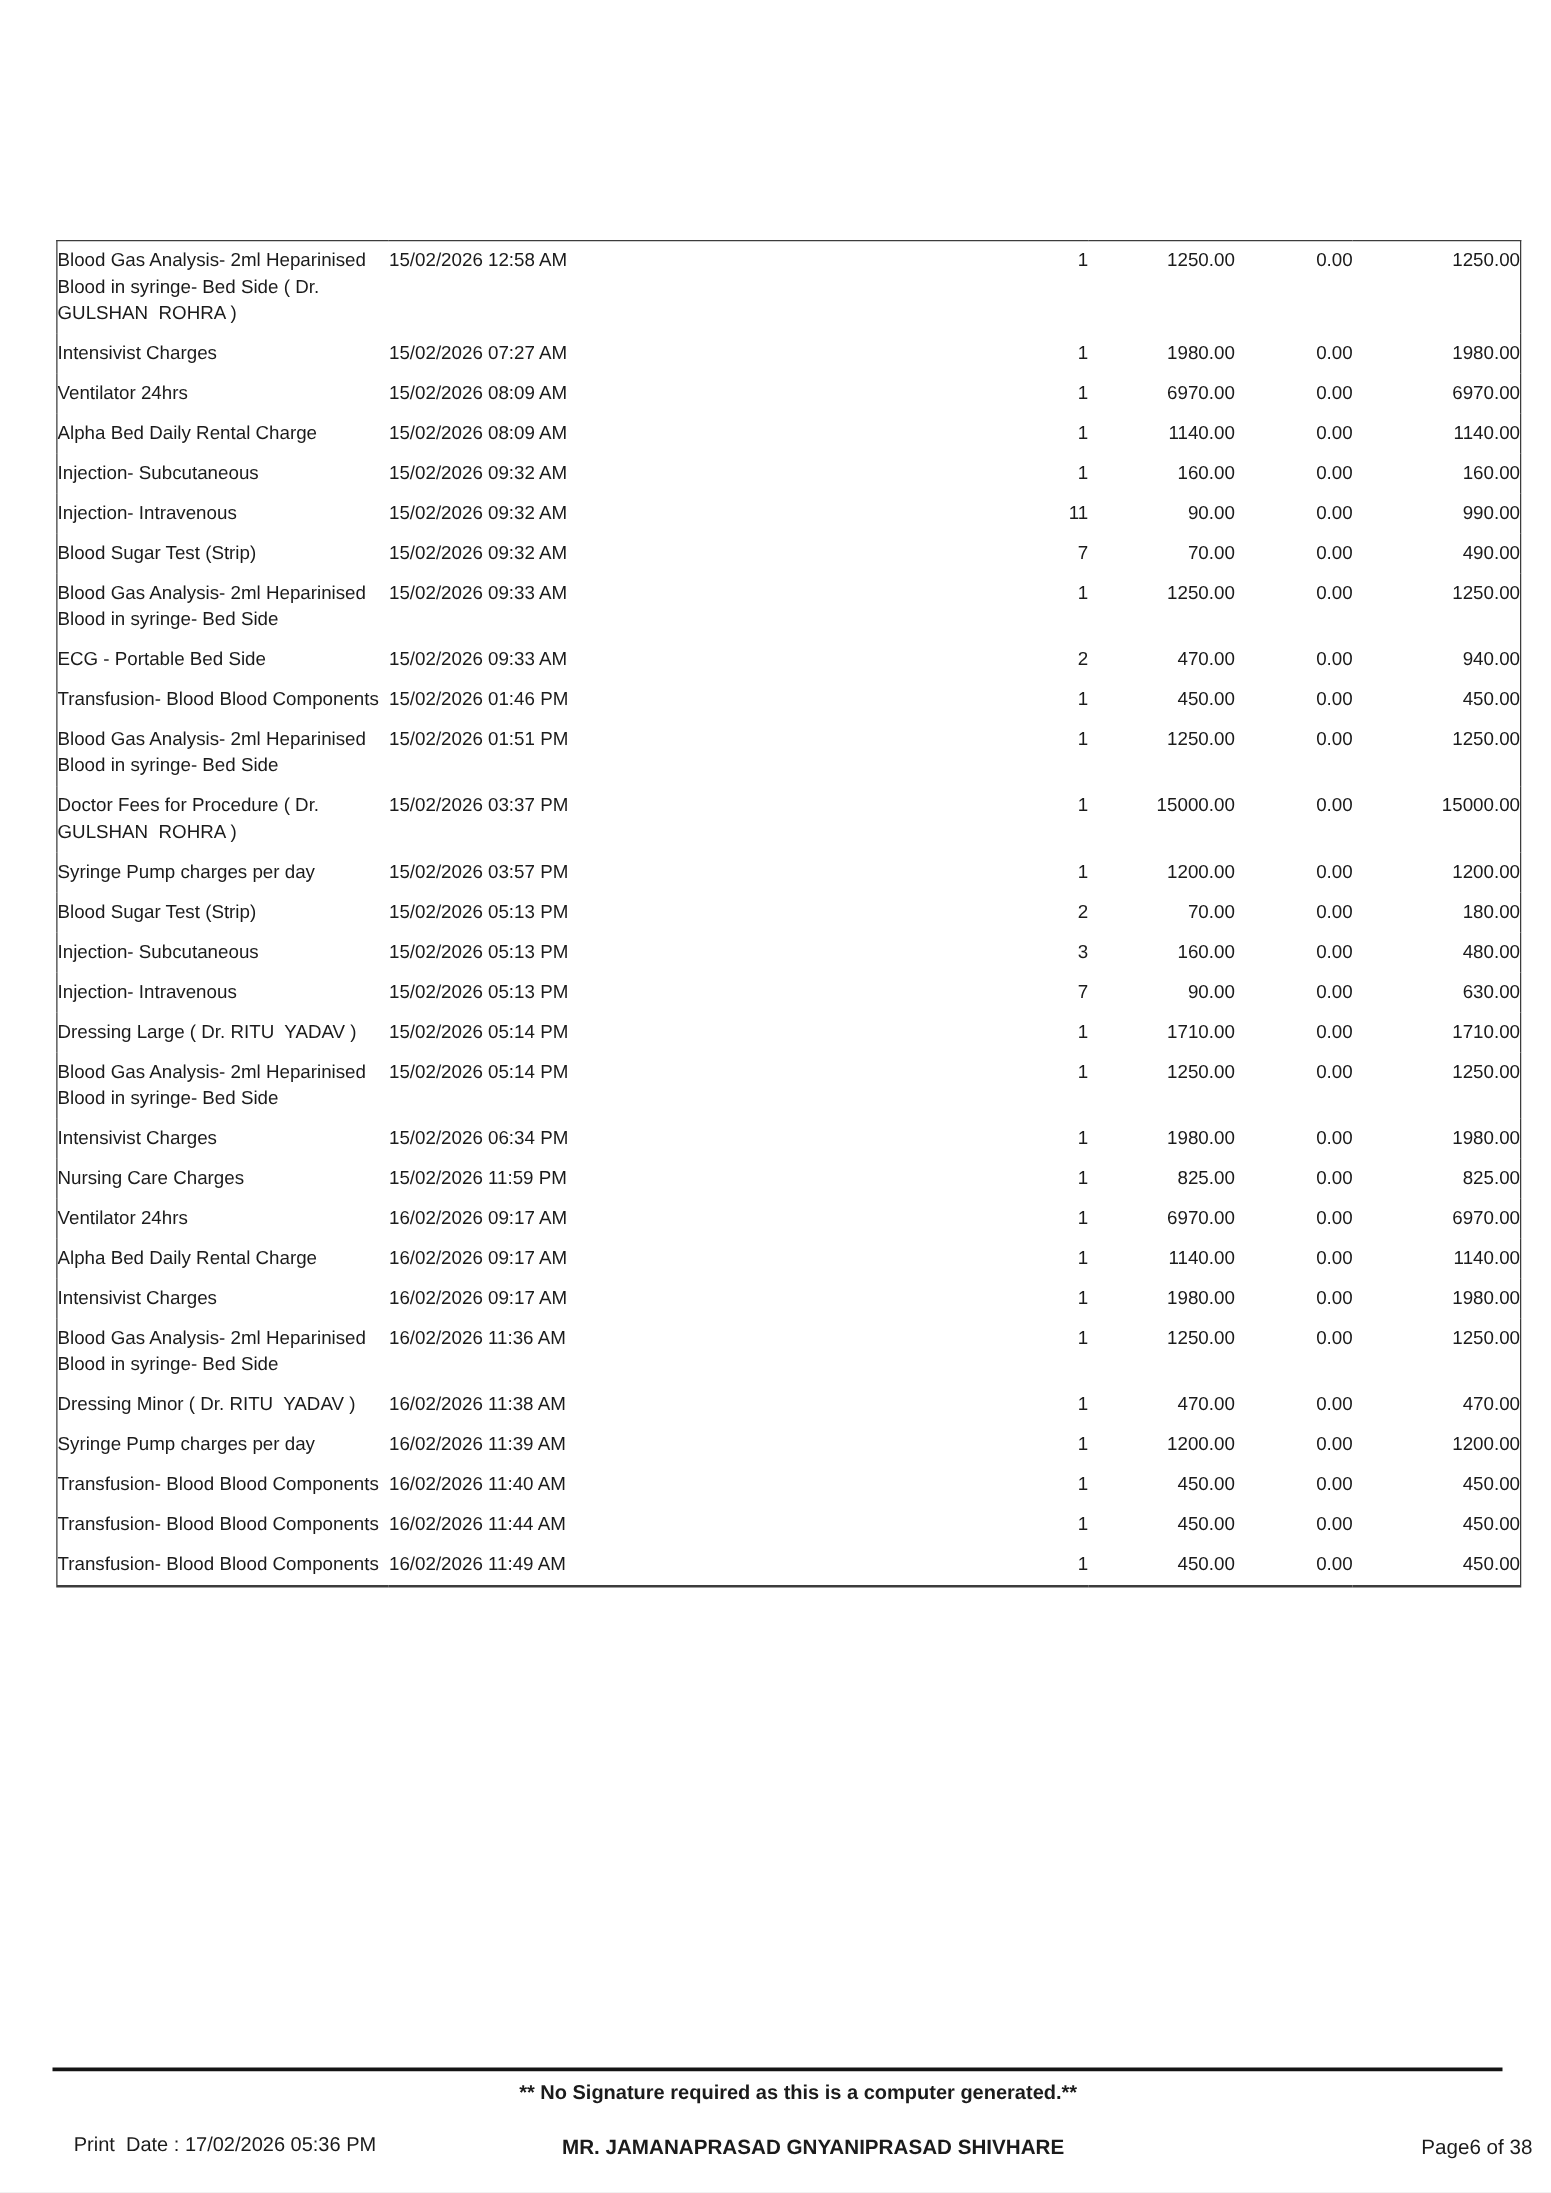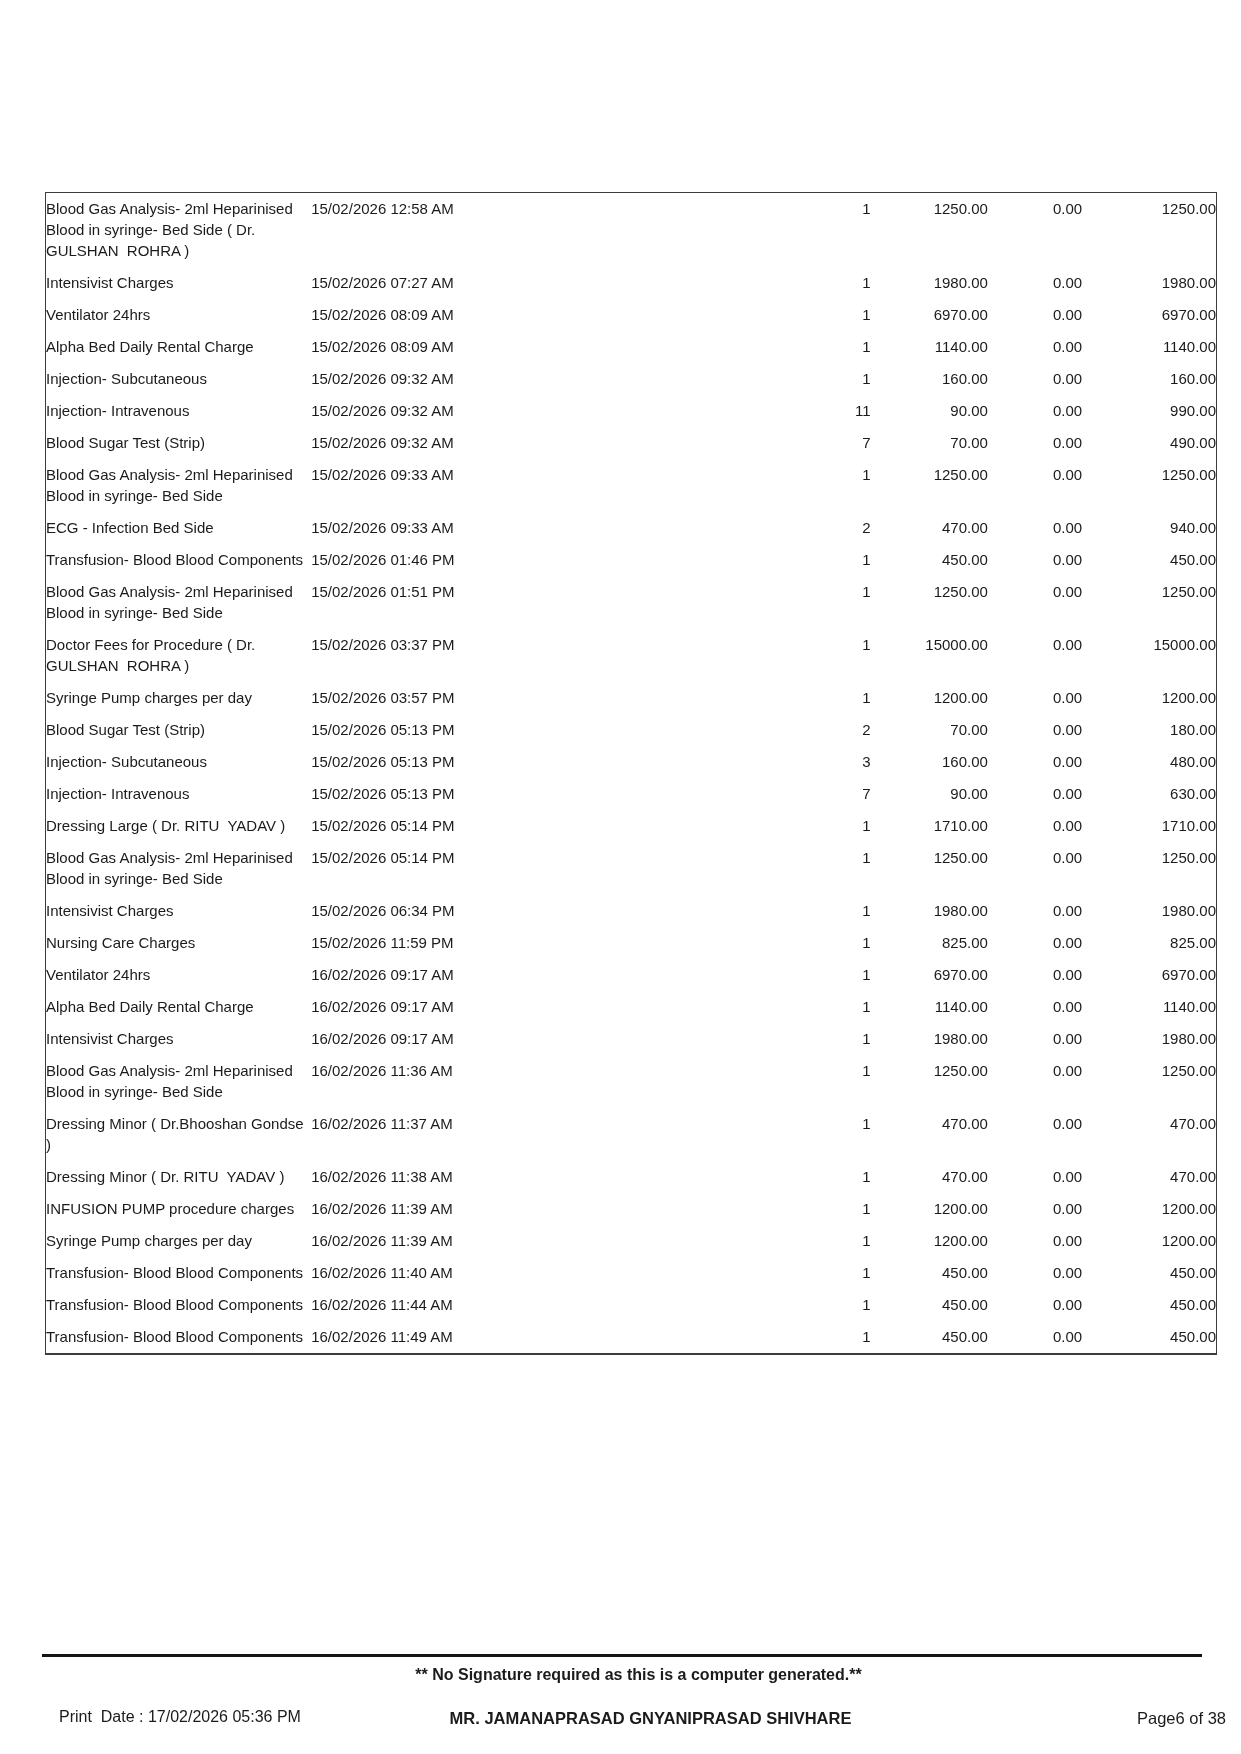--- a/index.html
+++ b/index.html
@@ -152,21 +152,21 @@
         </tr>
         <tr>
           <td class="desc">Blood Gas Analysis- 2ml Heparinised Blood in syringe- Bed Side</td>
           <td class="date">15/02/2026 09:33 AM</td>
           <td class="num qty">1</td>
           <td class="num rate">1250.00</td>
           <td class="num disc">0.00</td>
           <td class="num amount">1250.00</td>
         </tr>
         <tr>
-          <td class="desc">ECG - Infection Bed Side</td>
+          <td class="desc">ECG - Portable Bed Side</td>
           <td class="date">15/02/2026 09:33 AM</td>
           <td class="num qty">2</td>
           <td class="num rate">470.00</td>
           <td class="num disc">0.00</td>
           <td class="num amount">940.00</td>
         </tr>
         <tr>
           <td class="desc">Transfusion- Blood Blood Components</td>
           <td class="date">15/02/2026 01:46 PM</td>
           <td class="num qty">1</td>
@@ -280,44 +280,28 @@
         </tr>
         <tr>
           <td class="desc">Blood Gas Analysis- 2ml Heparinised Blood in syringe- Bed Side</td>
           <td class="date">16/02/2026 11:36 AM</td>
           <td class="num qty">1</td>
           <td class="num rate">1250.00</td>
           <td class="num disc">0.00</td>
           <td class="num amount">1250.00</td>
         </tr>
         <tr>
-          <td class="desc">Dressing Minor ( Dr.Bhooshan Gondse )</td>
-          <td class="date">16/02/2026 11:37 AM</td>
-          <td class="num qty">1</td>
-          <td class="num rate">470.00</td>
-          <td class="num disc">0.00</td>
-          <td class="num amount">470.00</td>
-        </tr>
-        <tr>
           <td class="desc">Dressing Minor ( Dr. RITU  YADAV )</td>
           <td class="date">16/02/2026 11:38 AM</td>
           <td class="num qty">1</td>
           <td class="num rate">470.00</td>
           <td class="num disc">0.00</td>
           <td class="num amount">470.00</td>
         </tr>
         <tr>
-          <td class="desc">INFUSION PUMP procedure charges</td>
-          <td class="date">16/02/2026 11:39 AM</td>
-          <td class="num qty">1</td>
-          <td class="num rate">1200.00</td>
-          <td class="num disc">0.00</td>
-          <td class="num amount">1200.00</td>
-        </tr>
-        <tr>
           <td class="desc">Syringe Pump charges per day</td>
           <td class="date">16/02/2026 11:39 AM</td>
           <td class="num qty">1</td>
           <td class="num rate">1200.00</td>
           <td class="num disc">0.00</td>
           <td class="num amount">1200.00</td>
         </tr>
         <tr>
           <td class="desc">Transfusion- Blood Blood Components</td>
           <td class="date">16/02/2026 11:40 AM</td>

